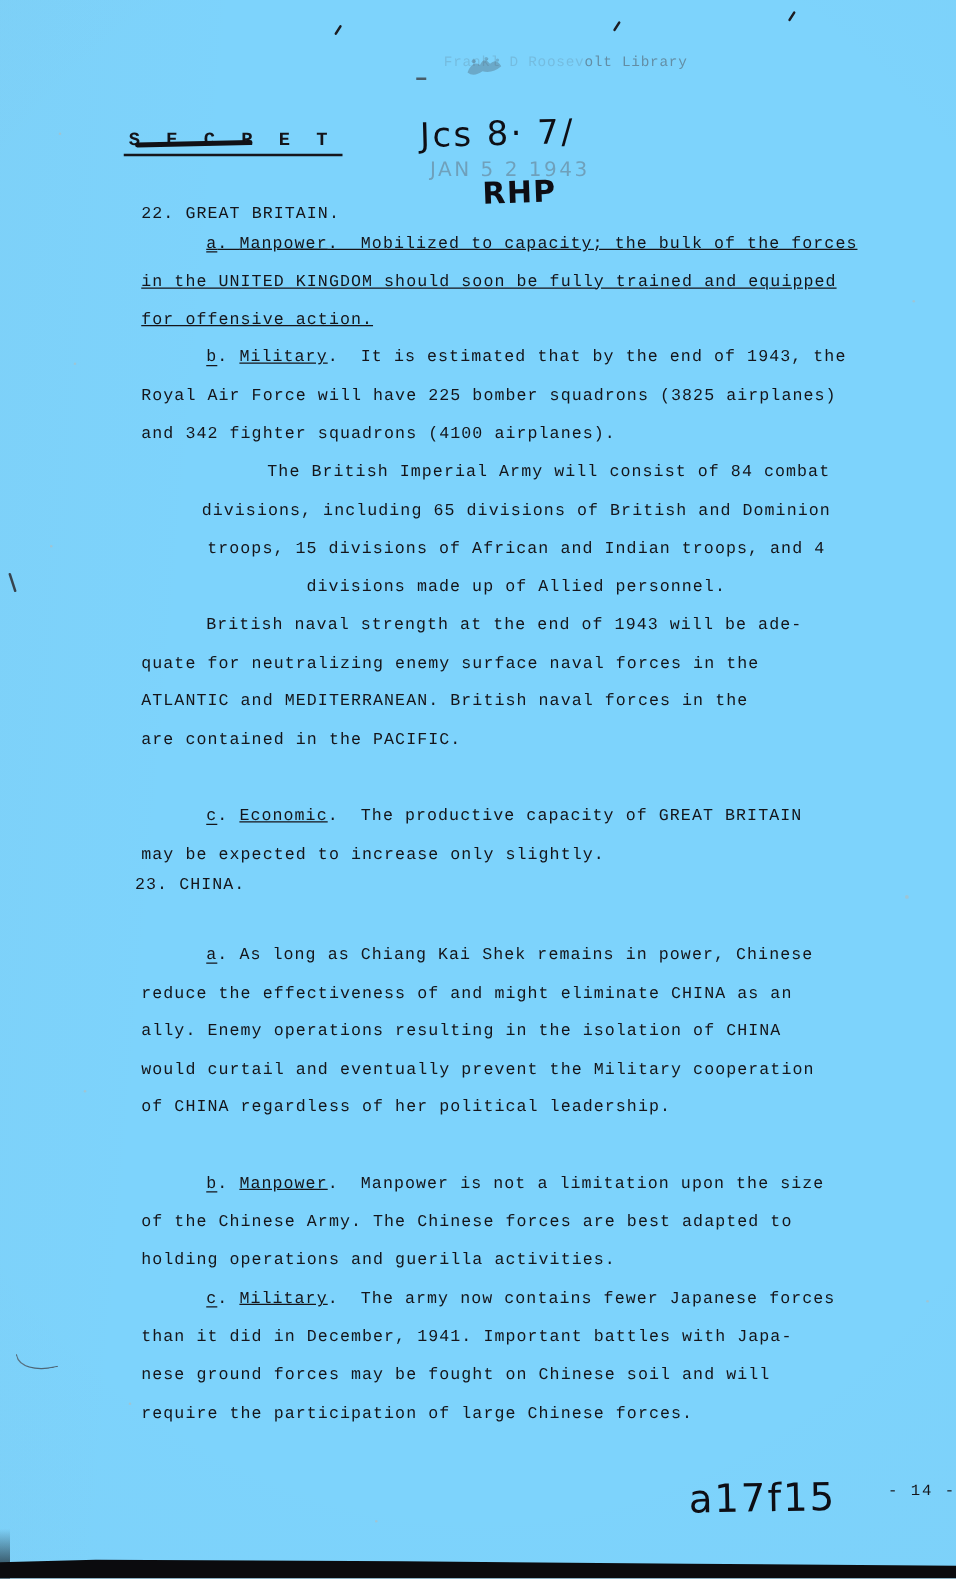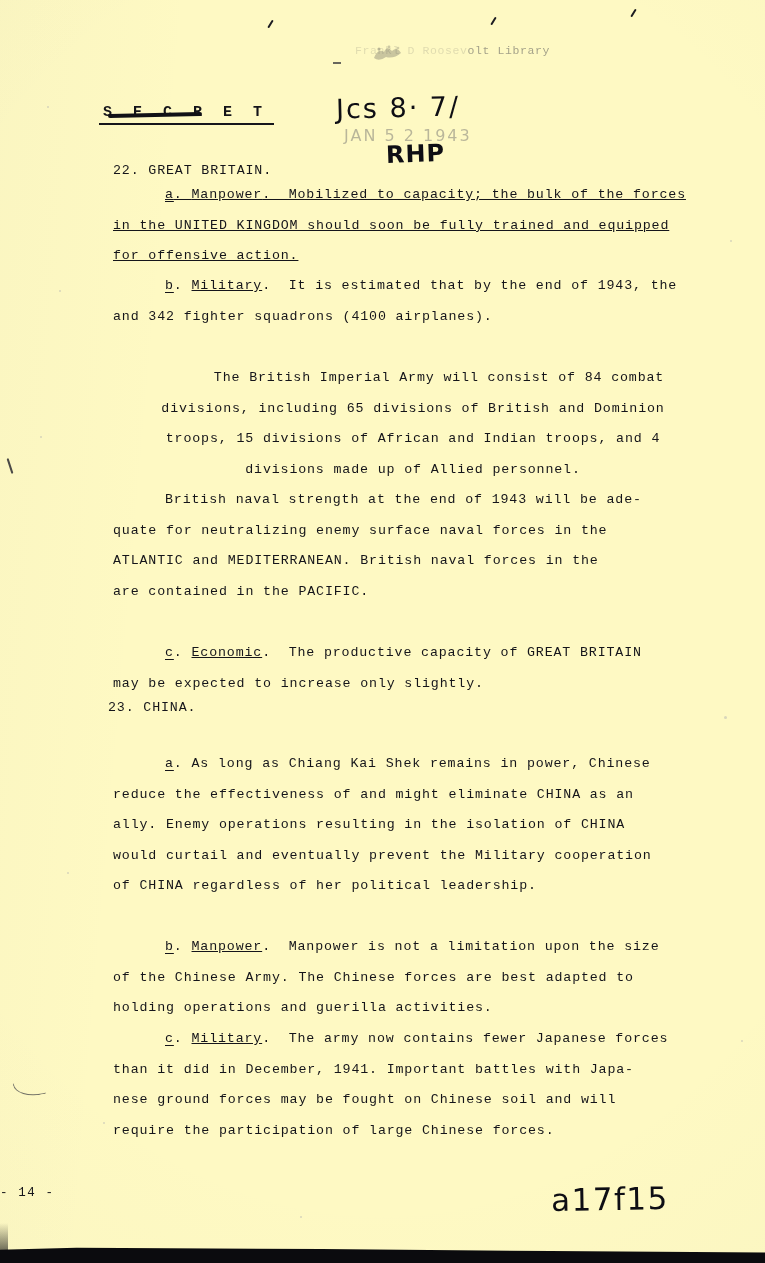--- a/index.html
+++ b/index.html
@@ -7,21 +7,21 @@
     margin: 0;
     padding: 0;
     background: #ffffff;
   }
 
   .page {
     position: relative;
     width: 765px;
     height: 1263px;
     margin: 0 auto;
-    background: #fef9c3;
+    background: #7dd3fc;
     overflow: hidden;
     font-family: "Liberation Mono", "DejaVu Sans Mono", monospace;
     color: #15151a;
   }
 
   
   .paper-grain {
     position: absolute;
     inset: 0;
     background:
@@ -208,21 +208,21 @@
   u.marker {
     text-decoration: underline;
     text-underline-offset: 2.5px;
   }
 
   .page-number {
     position: absolute;
     left: 0;
     top: 1186px;
     width: 765px;
-    text-align: left;
+    text-align: right;
     font-size: 12.5px;
     letter-spacing: 1.6px;
   }
 
   
   .scan-edge-bottom {
     position: absolute;
     left: 0;
     bottom: 0;
     width: 765px;
@@ -290,20 +290,21 @@
     </div>
 
     <div class="para" style="top:180px;text-decoration:underline;">
       <span class="line indent"><u class="marker">a</u>. <u>Manpower</u>.&nbsp; Mobilized to capacity; the bulk of the forces</span>
       <span class="line">in the UNITED KINGDOM should soon be fully trained and equipped</span>
       <span class="line">for offensive action.</span>
     </div>
 
     <div class="para" style="top:271px;">
       <span class="line indent"><u class="marker">b</u>. <u>Military</u>.&nbsp; It is estimated that by the end of 1943, the</span>
+      <span class="line">Royal Air Force will have 225 bomber squadrons (3825 airplanes)</span>
       <span class="line">and 342 fighter squadrons (4100 airplanes).</span>
     </div>
 
     <div class="para" style="top:363px;text-align:center;">
       <span class="line indent">The British Imperial Army will consist of 84 combat</span>
       <span class="line">divisions, including 65 divisions of British and Dominion</span>
       <span class="line">troops, 15 divisions of African and Indian troops, and 4</span>
       <span class="line">divisions made up of Allied personnel.</span>
     </div>
 

